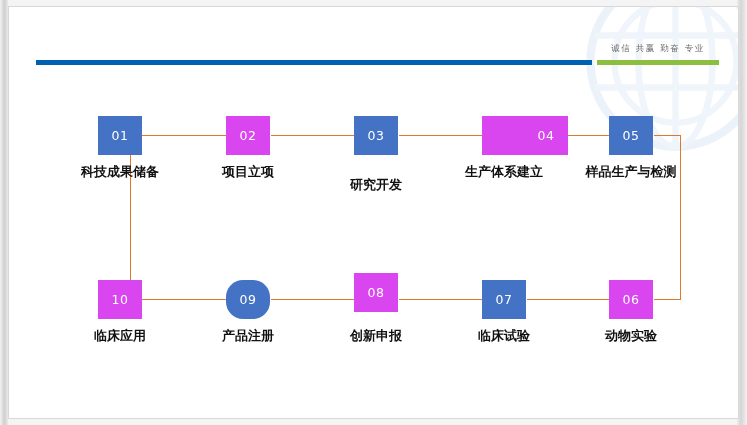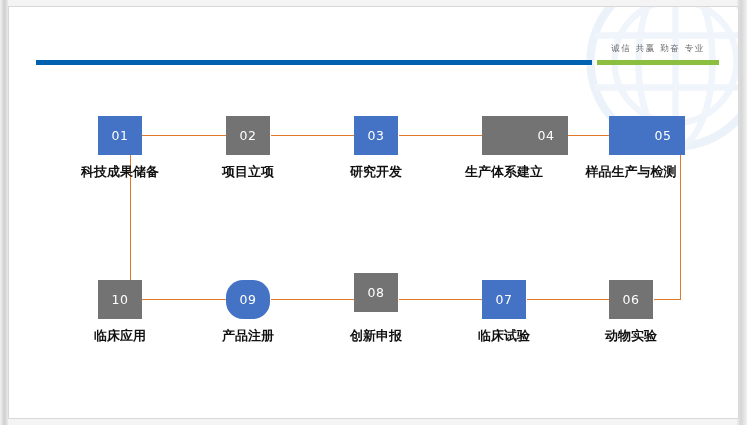--- a/index.html
+++ b/index.html
@@ -131,21 +131,21 @@
     height: 39px;
     display: flex;
     align-items: center;
     justify-content: center;
     font-size: 12.5px;
     color: #ffffff;
     font-family: "DejaVu Sans", "Liberation Sans", sans-serif;
     letter-spacing: 0.5px;
   }
   .node-box.blue  { background: #4472c4; }
-  .node-box.green { background: #737373; }
+  .node-box.green { background: #d946ef; }
 
   .node-label {
     position: absolute;
     font-size: 13px;
     font-weight: bold;
     color: #111111;
     white-space: nowrap;
     text-align: center;
   }
 </style>
@@ -197,28 +197,28 @@
       <div class="node">
         <div class="node-box blue" style="left:89px; top:109px;">01</div>
         <div class="node-label" style="left:41px; top:156px; width:140px;">科技成果储备</div>
       </div>
       <div class="node">
         <div class="node-box green" style="left:217px; top:109px;">02</div>
         <div class="node-label" style="left:169px; top:156px; width:140px;">项目立项</div>
       </div>
       <div class="node">
         <div class="node-box blue" style="left:345px; top:109px;">03</div>
-        <div class="node-label" style="left:297px; top:156px; width:140px;">研究开发</div>
+        <div class="node-label" style="left:297px; top:169px; width:140px;">研究开发</div>
       </div>
       <div class="node">
         <div class="node-box green" style="left:473px; top:109px;padding-left:42px;">04</div>
         <div class="node-label" style="left:425px; top:156px; width:140px;">生产体系建立</div>
       </div>
       <div class="node">
-        <div class="node-box blue" style="left:600px; top:109px;padding-left:32px;">05</div>
+        <div class="node-box blue" style="left:600px; top:109px;">05</div>
         <div class="node-label" style="left:552px; top:156px; width:140px;">样品生产与检测</div>
       </div>
 
       <div class="node">
         <div class="node-box green" style="left:89px; top:273px;">10</div>
         <div class="node-label" style="left:41px; top:320px; width:140px;">临床应用</div>
       </div>
       <div class="node">
         <div class="node-box blue" style="left:217px; top:273px;border-radius:17px;">09</div>
         <div class="node-label" style="left:169px; top:320px; width:140px;">产品注册</div>

